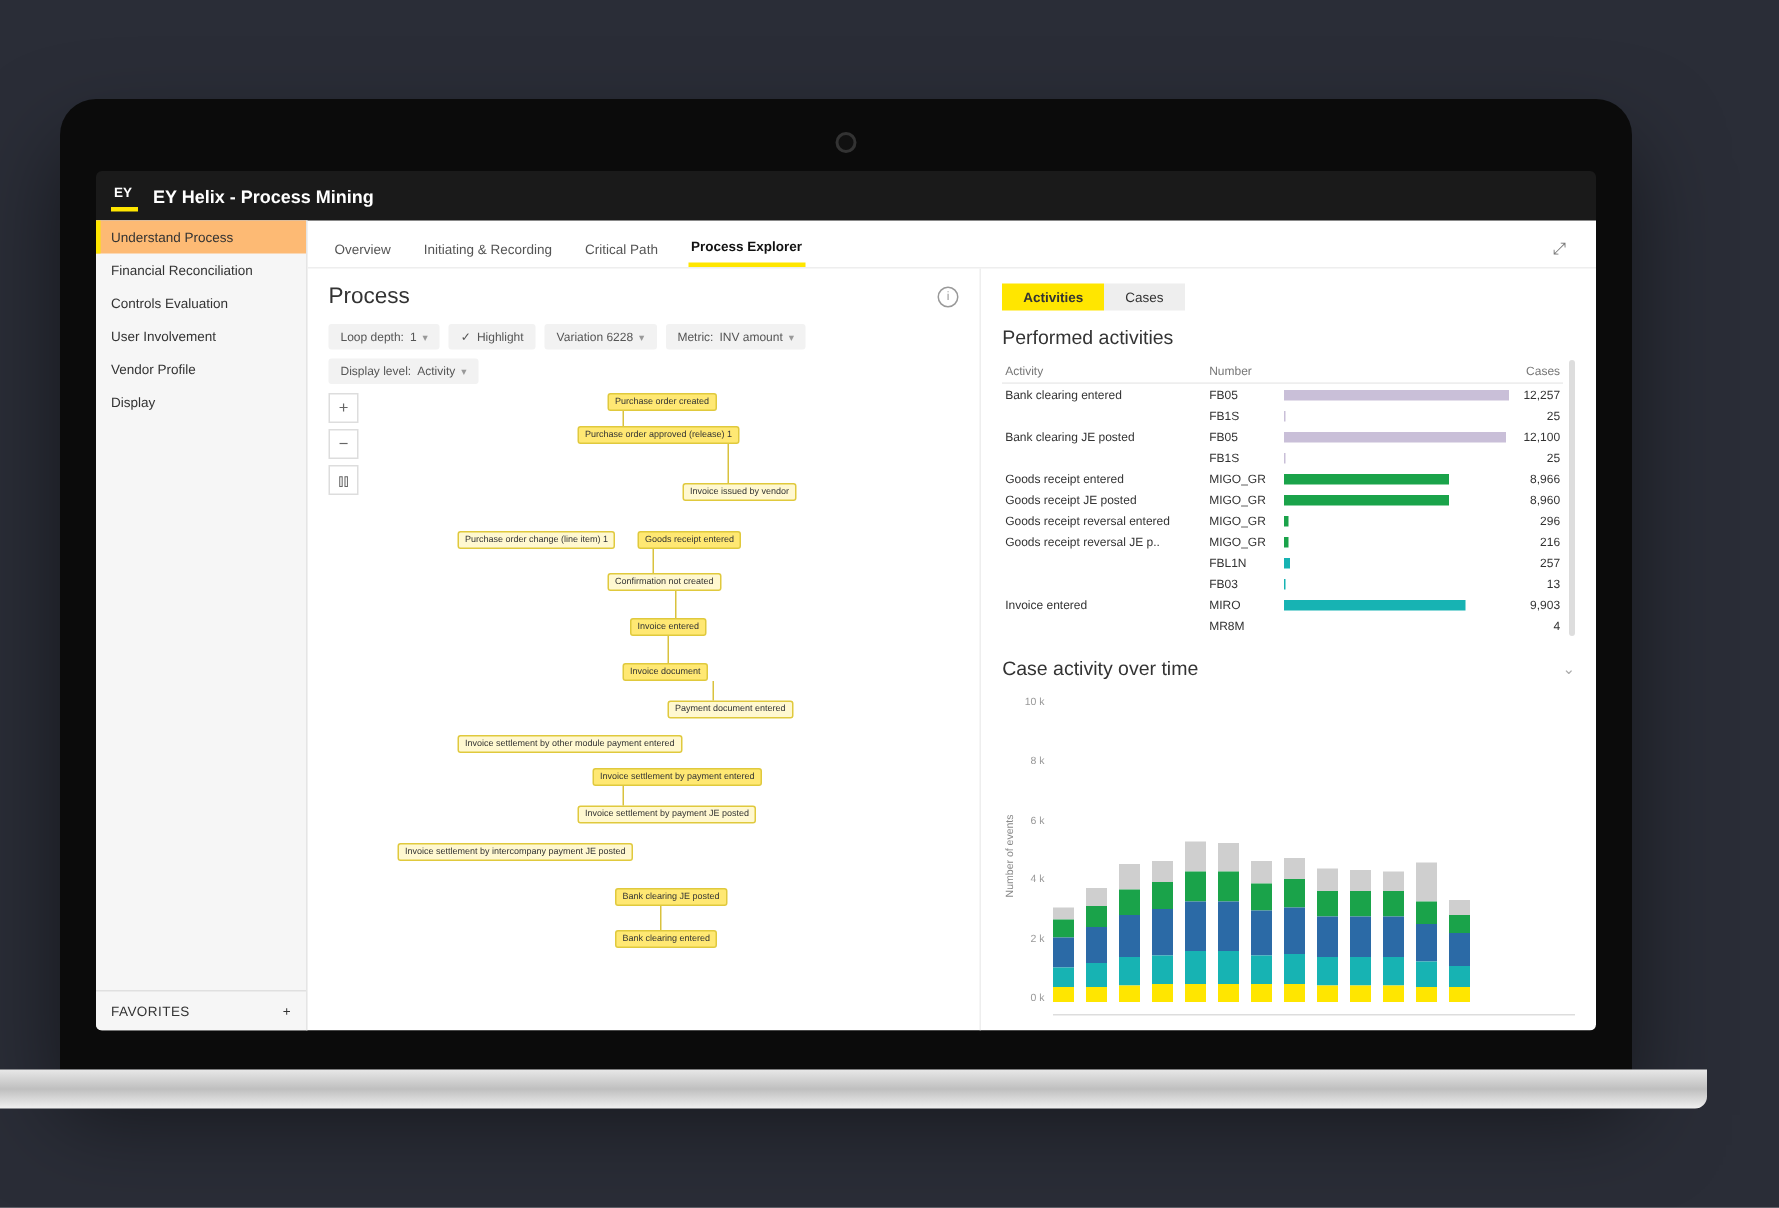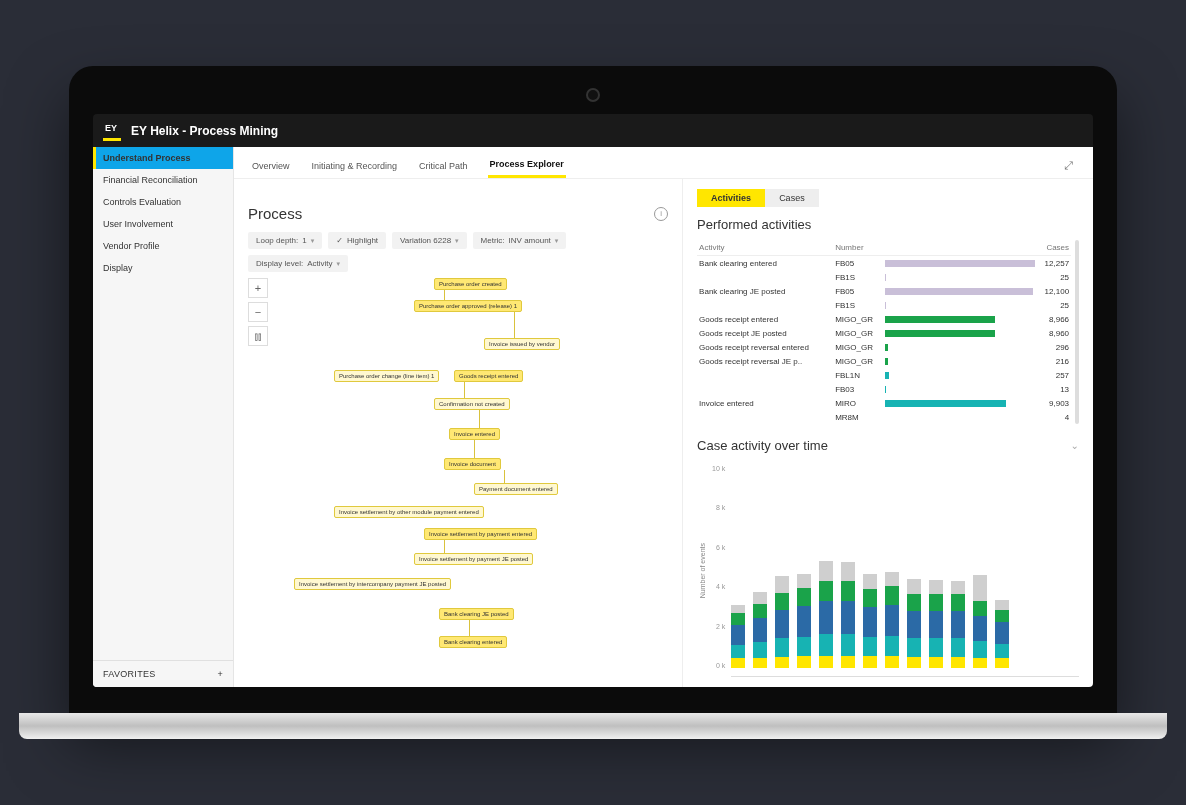--- a/index.html
+++ b/index.html
@@ -1,38 +1,38 @@
 <!DOCTYPE html>
 <html><head>
 <meta charset="utf-8">
 <style>
 html,body{margin:0;padding:0;font-family:Arial,Helvetica,sans-serif;font-size:10px;color:#333;background:#2a2d37}
-.stage{min-width:1186px;min-height:805px;display:flex;align-items:center;justify-content:center;padding:60px 40px;box-sizing:border-box}
+.stage{min-width:1186px;min-height:805px;display:flex;align-items:center;justify-content:flex-start;padding:60px 40px;box-sizing:border-box}
 .laptop{width:1000px;background:#0b0b0b;border-radius:24px 24px 0 0;padding:22px 24px 26px;box-shadow:0 30px 60px rgba(0,0,0,.5)}
 .cam{width:10px;height:10px;background:#111;border:2px solid #333;border-radius:50%;margin:0 auto 12px}
 .screen{background:#0d0d0d;border-radius:4px;overflow:hidden}
 .titlebar{background:#1a1a1a;color:#fff;display:flex;align-items:center;gap:10px;padding:6px 10px;font-size:12px;font-weight:600}
 .ey{width:18px;height:18px;background:transparent;position:relative;border-bottom:3px solid #ffe600}
 .ey::after{content:"EY";color:#fff;font-size:9px;position:absolute;left:2px;top:3px;font-weight:700}
 .app{display:flex;background:#fff;height:540px}
 .sidebar{width:140px;background:#f6f6f6;border-right:1px solid #e5e5e5;display:flex;flex-direction:column}
 .sidebar ul{list-style:none;margin:0;padding:0;font-size:9px}
 .sidebar li{padding:6px 10px;cursor:pointer}
-.sidebar li.active{border-left:3px solid #ffe600;background:#0ea5e9;font-weight:700;padding-left:7px}
+.sidebar li.active{border-left:3px solid #ffe600;background:#fdba74;font-weight:400;padding-left:7px}
 .spacer{flex:1}
 .fav{border-top:1px solid #e0e0e0;padding:8px 10px;font-size:9px;display:flex;justify-content:space-between;align-items:center;text-transform:uppercase;letter-spacing:.3px}
 .main{flex:1;display:flex;flex-direction:column;min-width:0}
 .tabs{display:flex;gap:18px;padding:6px 16px 0;border-bottom:1px solid #eee;font-size:9px;align-items:center}
 .tab{padding:6px 2px;cursor:pointer;color:#555}
 .tab.active{border-bottom:3px solid #ffe600;font-weight:600;color:#111}
 .tabs .grow{flex:1}
 .expand{font-size:11px;color:#777;cursor:pointer;padding:4px}
 .content{flex:1;display:flex;min-height:0}
 .left{flex:1.1;padding:10px 14px;border-right:1px solid #eee;display:flex;flex-direction:column;min-width:0}
-.left h2{margin:16px 0 10px;font-size:15px;font-weight:400;display:flex;align-items:center}
+.left h2{margin:0 0 10px;font-size:15px;font-weight:400;display:flex;align-items:center}
 .info{margin-left:auto;width:12px;height:12px;border:1px solid #999;border-radius:50%;font-size:8px;display:flex;align-items:center;justify-content:center;color:#999}
 .controls{display:flex;flex-wrap:wrap;gap:6px;font-size:8px;margin-bottom:6px}
 .ctl{background:#f2f2f2;padding:4px 8px;border-radius:2px;display:flex;align-items:center;gap:4px;color:#555}
 .caret{font-size:7px;color:#999}
 .canvaswrap{flex:1;display:flex;gap:6px;min-height:0}
 .tools{display:flex;flex-direction:column;gap:4px}
 .tbtn{width:18px;height:18px;border:1px solid #ddd;background:#fff;font-size:11px;display:flex;align-items:center;justify-content:center;color:#666;cursor:pointer}
 .flowarea{flex:1;position:relative;overflow:hidden}
 .node{position:absolute;background:#ffe873;border:1px solid #e0c93d;font-size:6px;padding:2px 4px;white-space:nowrap;border-radius:2px;color:#333}
 .node.lite{background:#fff8d0}

